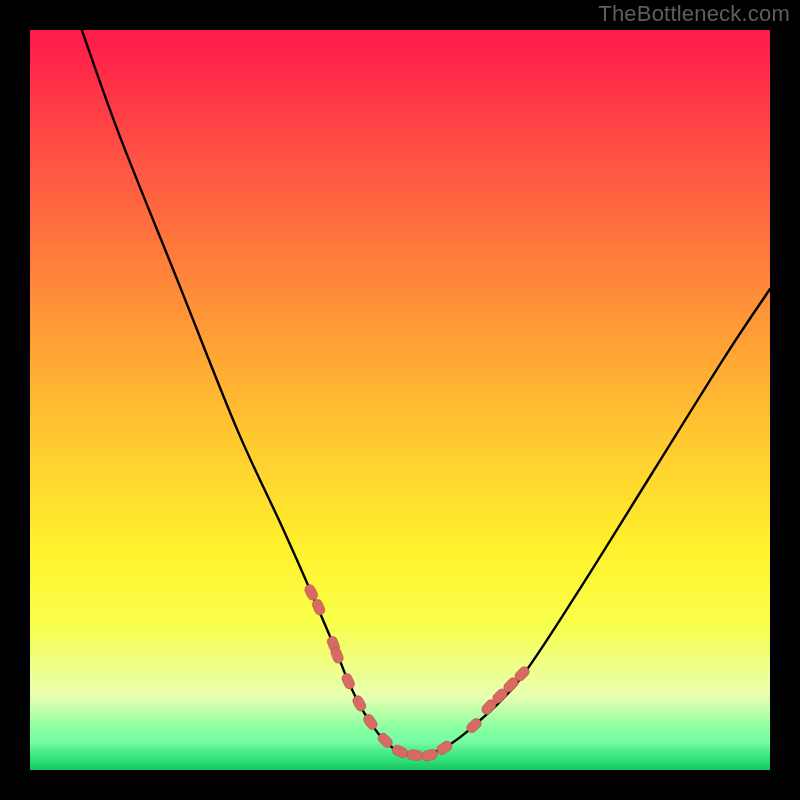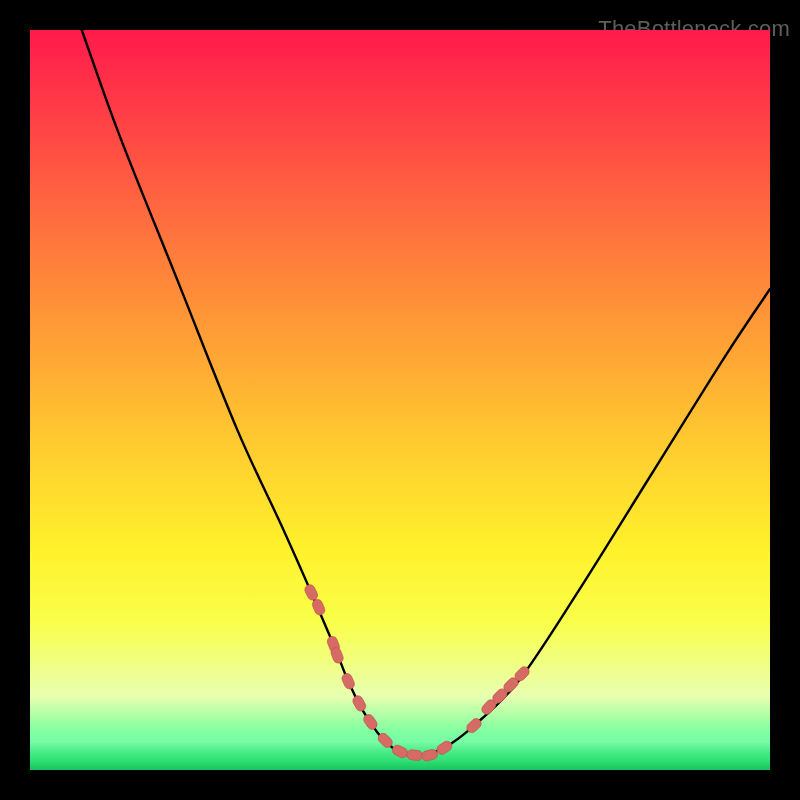--- a/index.html
+++ b/index.html
@@ -55,21 +55,21 @@
       #16c55f 100%
     );
   }
   .svg-layer {
     position: absolute;
     left: 0; top: 0;
     width: 740px; height: 740px;
   }
   .watermark {
     position: absolute;
-    top: 16px;
+    top: 1px;
     right: 10px;
     color: #5e5e5e;
     font-size: 22px;
     font-weight: 500;
     letter-spacing: 0.2px;
     user-select: none;
   }
 </style>
 </head>
 <body>

